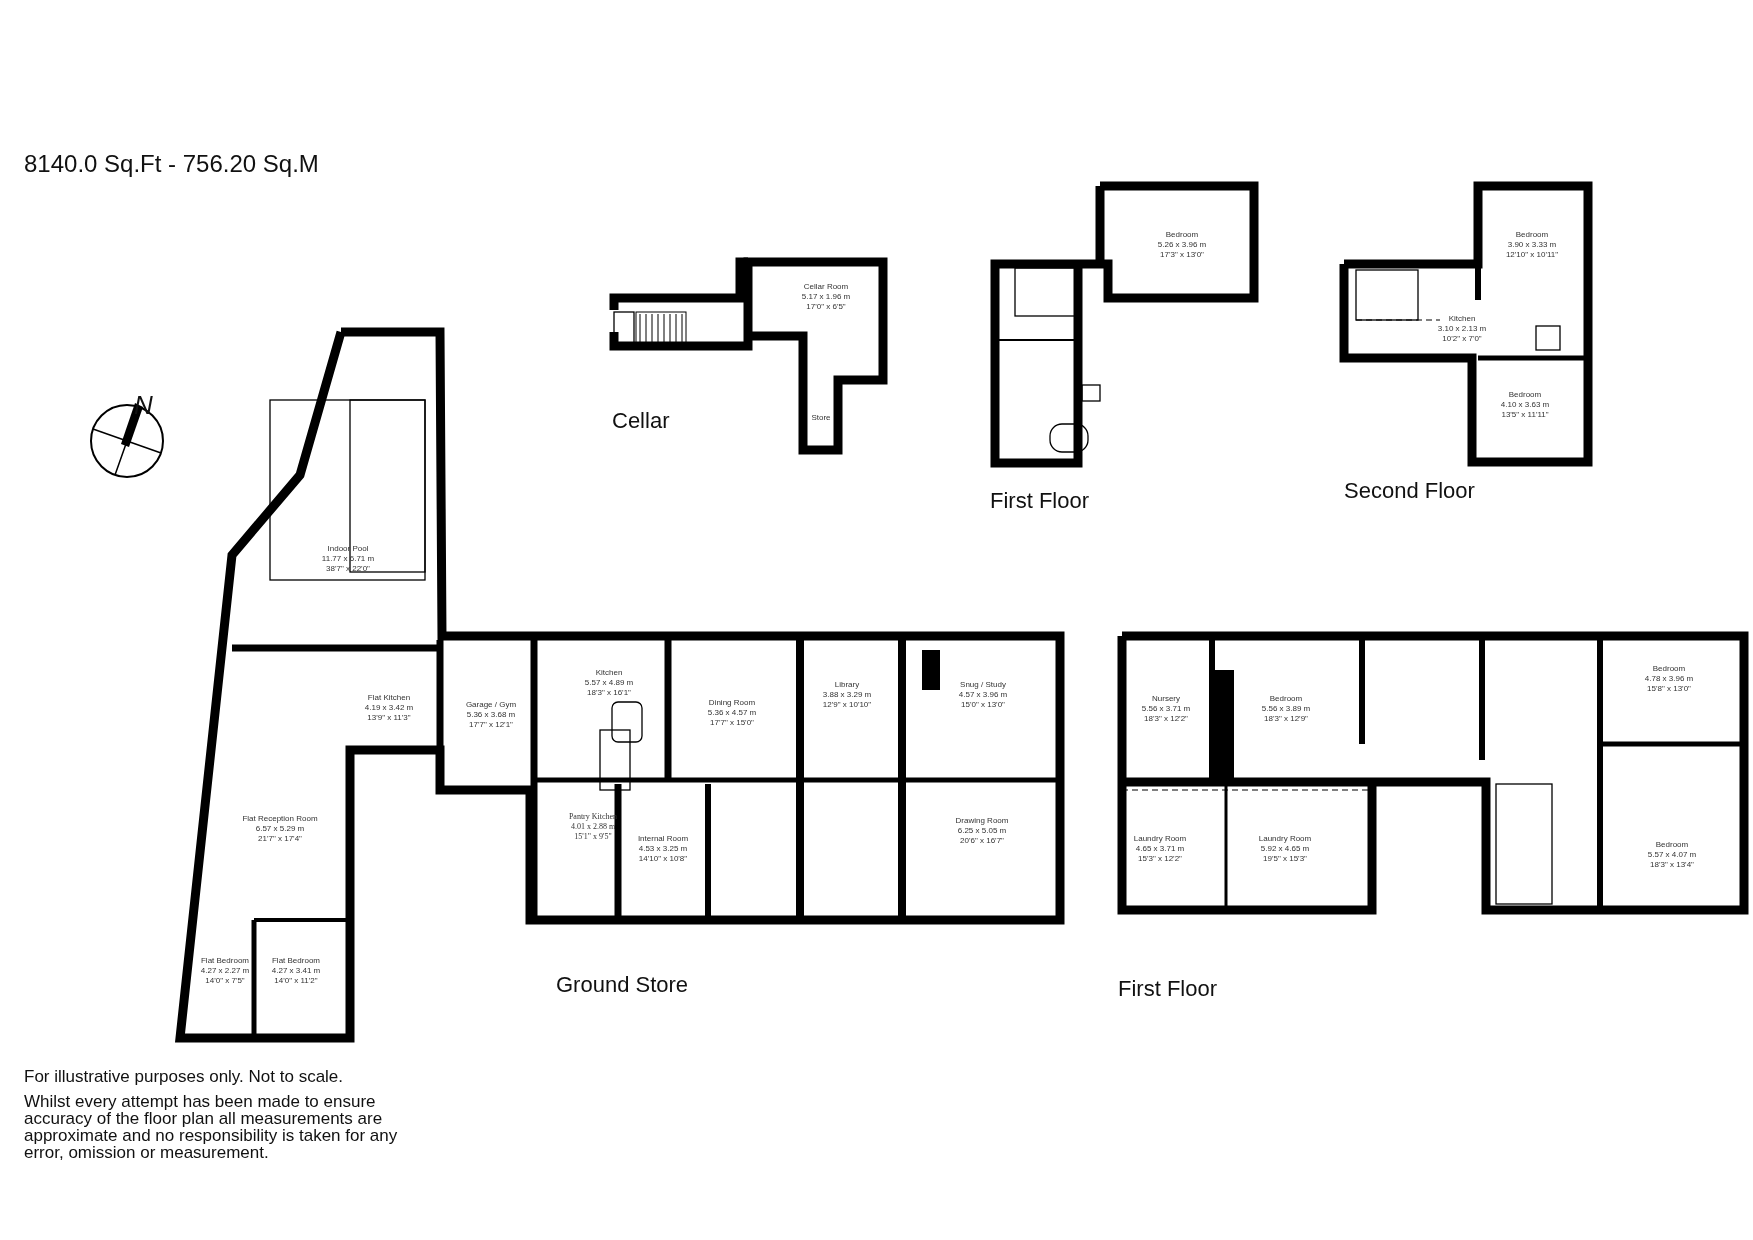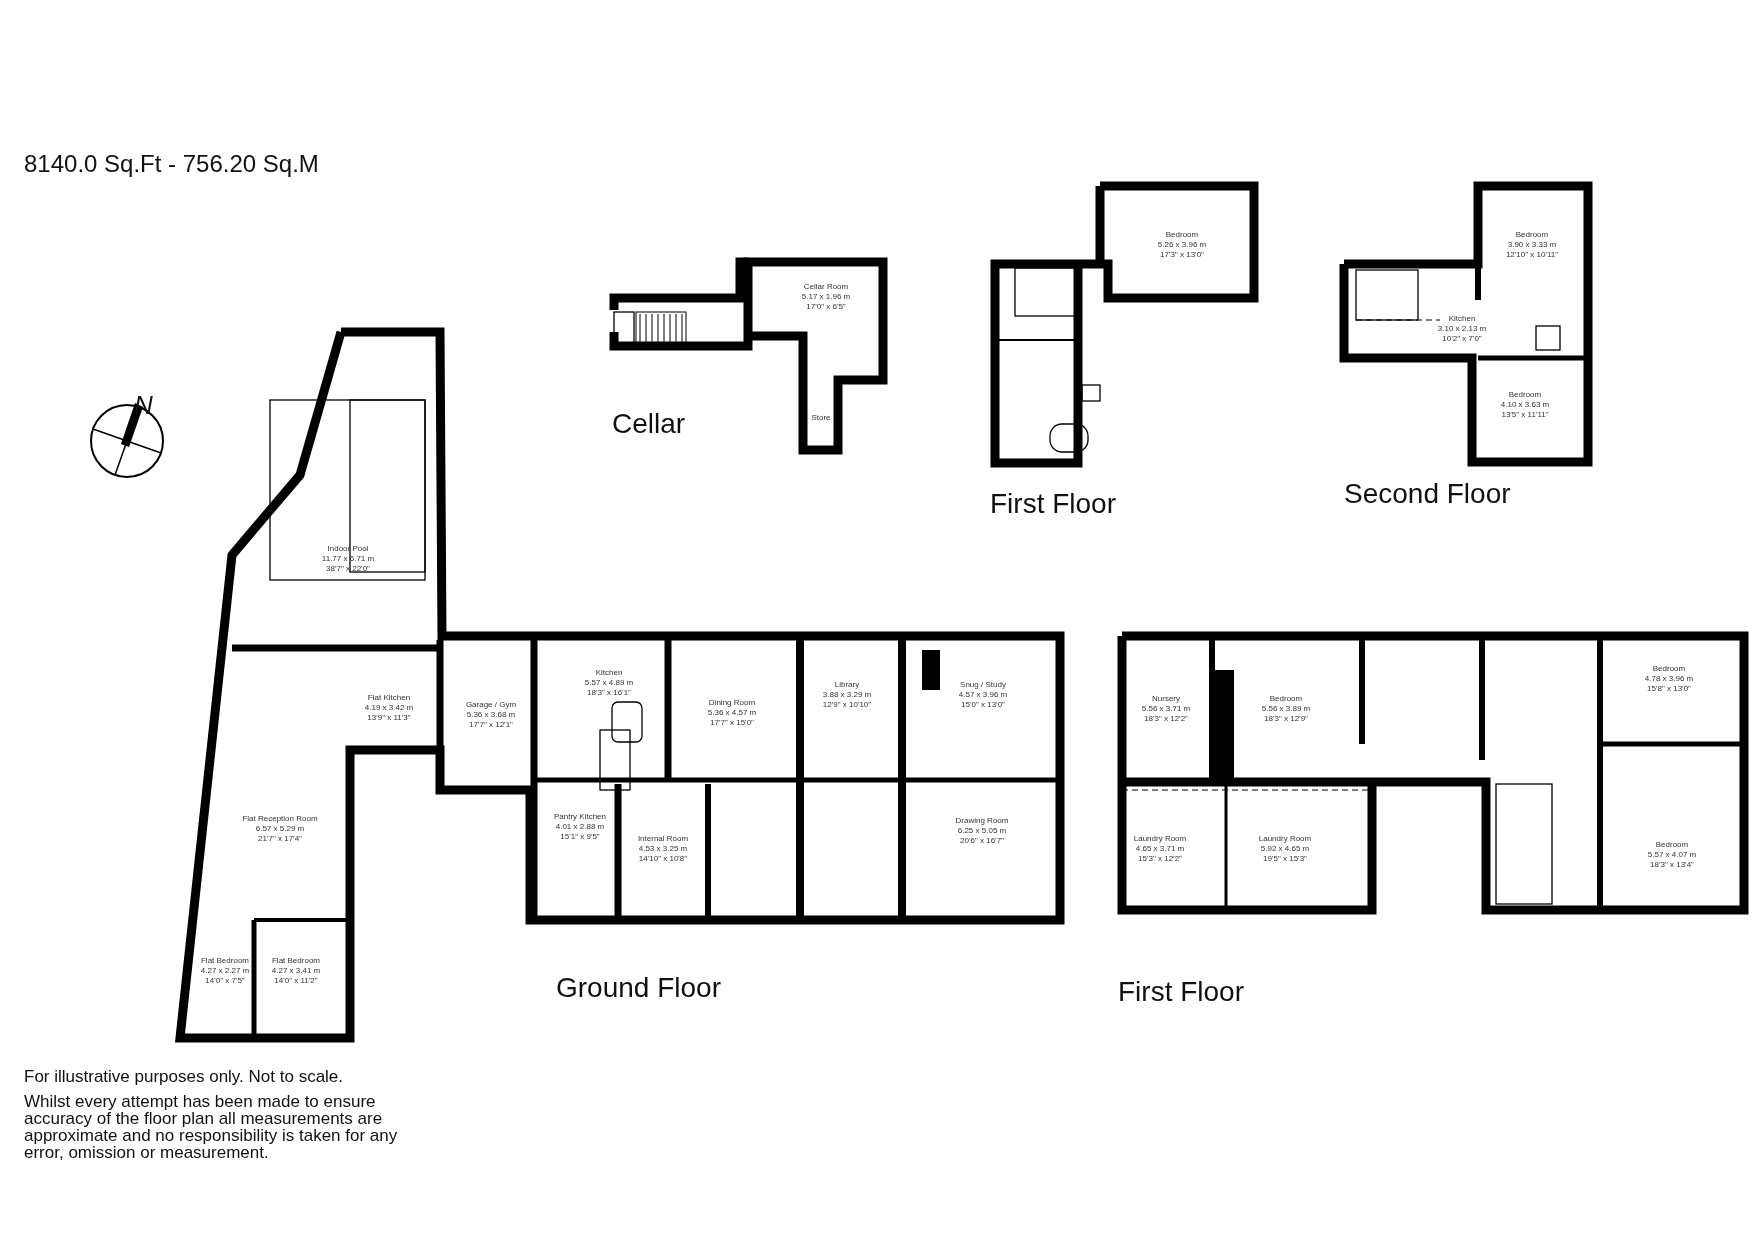--- a/index.html
+++ b/index.html
@@ -1,21 +1,21 @@
 <!DOCTYPE html>
 <html><head>
 <meta charset="utf-8">
 <style>
   html, body { margin:0; padding:0; background:#fff; }
   body { width:1753px; height:1240px; position:relative; overflow:hidden; font-family:"DejaVu Sans", sans-serif; color:#111; }
   .title { position:absolute; left:22px; top:22px; font-family:"DejaVu Sans", sans-serif; font-weight:bold; font-size:40px; line-height:54px; letter-spacing:-0.3px; }
   .area { position:absolute; left:24px; top:148px; font-family:"Liberation Sans", sans-serif; font-size:24px; line-height:31px; }
   .disclaimer { position:absolute; left:24px; top:1068px; width:400px; font-family:"Liberation Sans", sans-serif; font-size:17px; line-height:17px; }
   .disclaimer p { margin:0 0 8px 0; }
-  .floor-label { position:absolute; font-family:"Liberation Sans", sans-serif; font-size:28px; }
+  .floor-label { position:absolute; font-family:"Liberation Sans", sans-serif; font-size:22px; }
   .room { position:absolute; text-align:center; font-family:"Liberation Sans", sans-serif; font-size:8px; line-height:10px; color:#333; white-space:nowrap; transform:translateX(-50%); }
   svg.plan { position:absolute; left:0; top:0; }
   .thin { fill:none; stroke:#000; stroke-width:1.3; }
   .thick { fill:none; stroke:#000; stroke-width:9; stroke-linejoin:miter; }
   .compass { position:absolute; left:85px; top:395px; width:84px; height:84px; }
 </style>
 </head>
 <body>
 
 <div class="title">
@@ -98,21 +98,21 @@
     <line x1="1600" y1="744" x2="1744" y2="744" stroke="#000" stroke-width="5"></line>
     <line x1="1226" y1="780" x2="1226" y2="910" stroke="#000" stroke-width="3"></line>
     <line x1="1122" y1="790" x2="1370" y2="790" stroke="#000" stroke-width="1" stroke-dasharray="6,4"></line>
     <rect x="1496" y="784" width="56" height="120" class="thin"></rect>
   </g>
 </svg>
 
 <div class="floor-label" style="left:612px;top:408px;">Cellar</div>
 <div class="floor-label" style="left:990px;top:488px;">First Floor</div>
 <div class="floor-label" style="left:1344px;top:478px;">Second Floor</div>
-<div class="floor-label" style="left:556px;top:972px;">Ground Floor</div>
+<div class="floor-label" style="left:556px;top:972px;">Ground Store</div>
 <div class="floor-label" style="left:1118px;top:976px;">First Floor</div>
 
 <div class="room" style="left:826px;top:282px;">
   <div>Cellar Room</div>
     <div>5.17 x 1.96 m</div>
     <div>17'0" x 6'5"</div>
 </div>
 <div class="room" style="left:821px;top:413px;">
   <div>Store</div>
 </div>
@@ -172,21 +172,21 @@
 <div class="room" style="left:983px;top:680px;">
   <div>Snug / Study</div>
     <div>4.57 x 3.96 m</div>
     <div>15'0" x 13'0"</div>
 </div>
 <div class="room" style="left:280px;top:814px;">
   <div>Flat Reception Room</div>
     <div>6.57 x 5.29 m</div>
     <div>21'7" x 17'4"</div>
 </div>
-<div class="room" style="left:580px;top:812px;">
+<div class="room" style="left:593px;top:812px;font-family:Liberation Serif, serif;">
   <div>Pantry Kitchen</div>
     <div>4.01 x 2.88 m</div>
     <div>15'1" x 9'5"</div>
 </div>
 <div class="room" style="left:663px;top:834px;">
   <div>Internal Room</div>
     <div>4.53 x 3.25 m</div>
     <div>14'10" x 10'8"</div>
 </div>
 <div class="room" style="left:982px;top:816px;">

